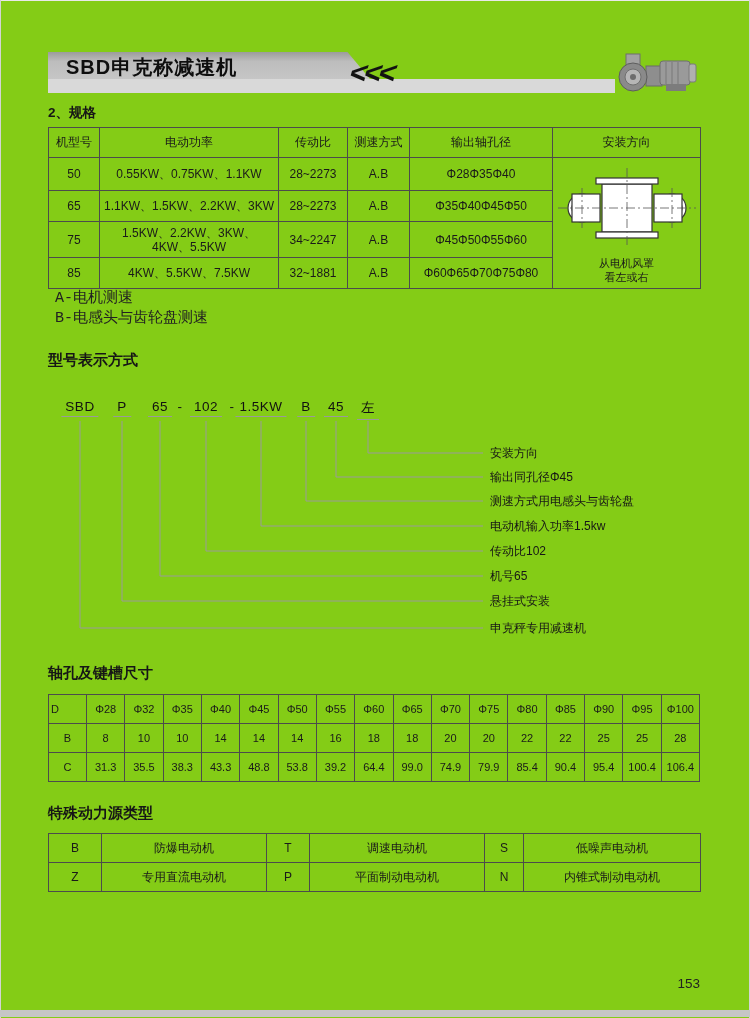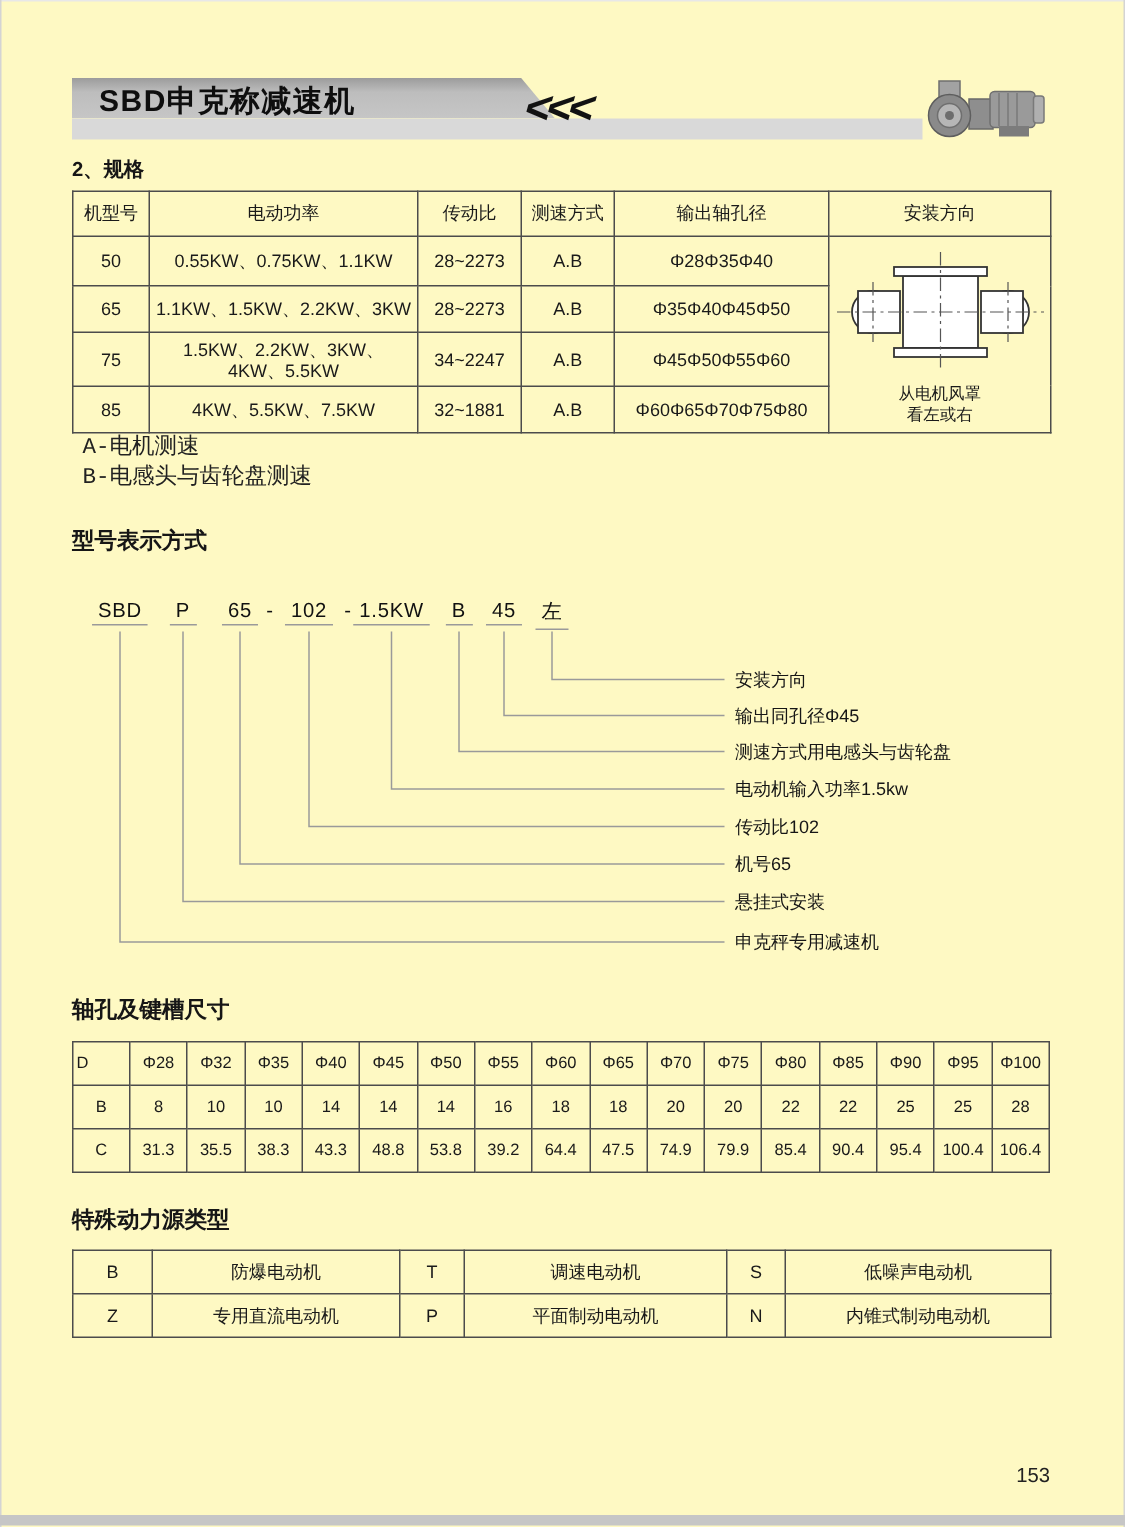--- a/index.html
+++ b/index.html
@@ -1,17 +1,17 @@
 <!DOCTYPE html>
 <html><head>
 <meta charset="utf-8">
 <style>
   html,body{margin:0;padding:0;background:#888;}
   #page{
-    position:relative;width:750px;height:1018px;background:#fef9c3;
+    position:relative;width:750px;height:1018px;background:#84cc16;
     margin:0 auto;overflow:hidden;
     font-family:"Liberation Sans","DejaVu Sans",sans-serif;
     color:#1a1a1a;
     box-shadow:inset 1px 0 0 #d4d4d4, inset -1px 0 0 #d4d4d4, inset 0 1px 0 #e8e8e8;
   }
   .abs{position:absolute;}
 
   
   .band-dark{
     left:48px;top:52px;width:322px;height:27px;
@@ -263,21 +263,21 @@
     <tr>
       <td>C</td>
       <td>31.3</td>
       <td>35.5</td>
       <td>38.3</td>
       <td>43.3</td>
       <td>48.8</td>
       <td>53.8</td>
       <td>39.2</td>
       <td>64.4</td>
-      <td>47.5</td>
+      <td>99.0</td>
       <td>74.9</td>
       <td>79.9</td>
       <td>85.4</td>
       <td>90.4</td>
       <td>95.4</td>
       <td>100.4</td>
       <td>106.4</td>
     </tr>
   </tbody>
     </table>

